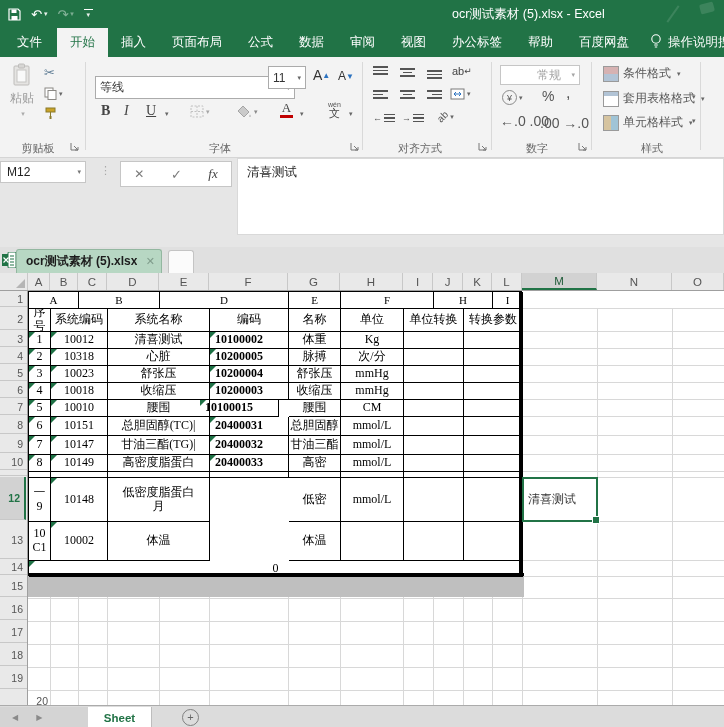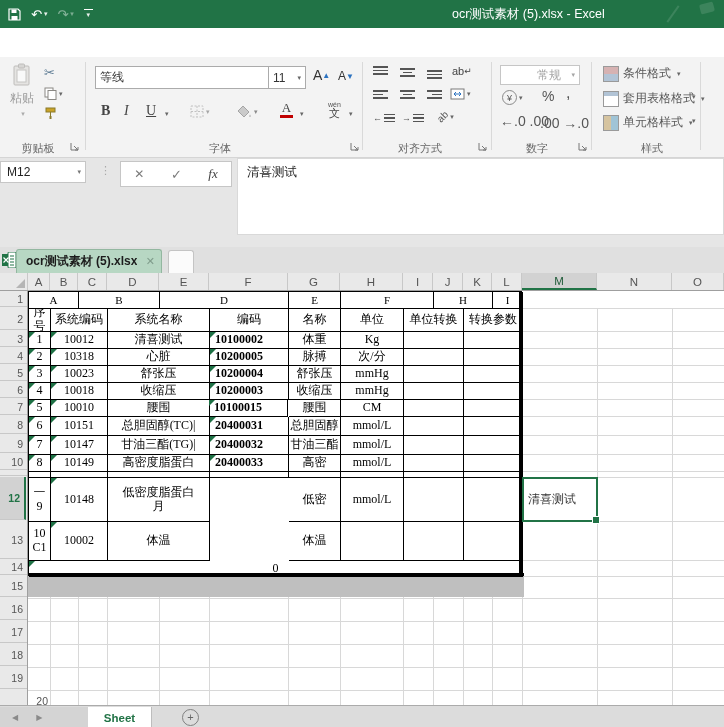--- a/index.html
+++ b/index.html
@@ -121,20 +121,33 @@
       <span class="qbtn" style="flex-direction:column;gap:1px;">
         <span style="display:block;width:9px;height:1.5px;background:#fff;"></span>
           <span class="qchev">▾</span>
       </span>
     </div>
     <div id="win-title">ocr测试素材 (5).xlsx  -  Excel</div>
     <div class="doodle" style="left:672px;top:4px;width:2px;height:20px;transform:rotate(35deg);"></div>
     <div class="doodle" style="left:700px;top:3px;width:14px;height:10px;transform:rotate(-15deg);border-radius:2px;"></div>
   </div>
 
+  <div id="ribbontabs" class="abs">
+      <div class="rtab file">文件</div>
+      <div class="rtab active">开始</div>
+      <div class="rtab">插入</div>
+      <div class="rtab">页面布局</div>
+      <div class="rtab">公式</div>
+      <div class="rtab">数据</div>
+      <div class="rtab">审阅</div>
+      <div class="rtab">视图</div>
+      <div class="rtab">办公标签</div>
+      <div class="rtab">帮助</div>
+      <div class="rtab">百度网盘</div>
+    </div>
   <div id="tellme">
     <span>
       <svg width="12" height="16" viewBox="0 0 12 16">
           <circle cx="6" cy="6" r="4.2" fill="none" stroke="#fff" stroke-width="1.1"></circle>
           <path d="M4.2 12h3.6M4.8 14h2.4" stroke="#fff" stroke-width="1.1"></path>
         </svg>
     </span>
     <span>操作说明搜索</span>
   </div>
 
@@ -166,21 +179,21 @@
     </span>
     <div class="glabel" style="left:6px;width:64px;">剪贴板</div>
     <span class="launcher" style="left:70px;">
       <svg width="9" height="9" viewBox="0 0 9 9">
           <path d="M1 1v7h7" fill="none" stroke="#777"></path>
           <path d="M4 4l4 4M8 5v3h-3" fill="none" stroke="#777"></path>
         </svg>
     </span>
     <div class="gsep" style="left:85px;"></div>
 
-    <div class="combo" style="left:95px;top:9px;width:200px;height:23px;">
+    <div class="combo" style="left:95px;top:19px;width:200px;height:23px;">
       <span>等线</span>
       <span class="chev">▾</span>
     </div>
     <div class="combo" style="left:268px;top:9px;width:38px;height:23px;">
       <span>11</span>
       <span class="chev">▾</span>
     </div>
     <span class="ribbtn" style="left:313px;top:10px;font-size:14px;color:#333;">A<span style="font-size:8px;color:#2b72c0;vertical-align:top;">▲</span></span>
     <span class="ribbtn" style="left:338px;top:12px;font-size:12px;color:#333;">A<span style="font-size:8px;color:#2b72c0;vertical-align:top;">▼</span></span>
     <span class="ribbtn" style="left:101px;top:46px;font-weight:bold;font-size:14px;font-family:'Liberation Serif',serif;">B</span>
@@ -499,21 +512,21 @@
         <div class="tc" style="left: 22px; top: 91px; width: 57px; height: 17px;">10018<i class="err"></i></div>
         <div class="tc" style="left: 79px; top: 91px; width: 102px; height: 17px;">收缩压</div>
         <div class="tc left" style="left: 181px; top: 91px; width: 79px; height: 17px;">10200003<i class="err"></i></div>
         <div class="tc" style="left: 260px; top: 91px; width: 52px; height: 17px;">收缩压</div>
         <div class="tc" style="left: 312px; top: 91px; width: 63px; height: 17px;">mmHg</div>
         <div class="tc" style="left: 375px; top: 91px; width: 60px; height: 17px;"></div>
         <div class="tc" style="left: 435px; top: 91px; width: 59px; height: 17px;"></div>
         <div class="tc" style="left: 0px; top: 108px; width: 22px; height: 17px;">5<i class="err"></i></div>
         <div class="tc" style="left: 22px; top: 108px; width: 57px; height: 17px;">10010<i class="err"></i></div>
         <div class="tc" style="left: 79px; top: 108px; width: 102px; height: 17px;">腰围</div>
-        <div class="tc left" style="left: 180px; top: 108px; width: 79px; height: 17px; text-align: center;">10100015<i class="err"></i></div>
+        <div class="tc left" style="left: 171px; top: 108px; width: 79px; height: 17px; text-align: center;">10100015<i class="err"></i></div>
         <div class="tc" style="left: 260px; top: 108px; width: 52px; height: 17px;">腰围</div>
         <div class="tc" style="left: 312px; top: 108px; width: 63px; height: 17px;">CM</div>
         <div class="tc" style="left: 375px; top: 108px; width: 60px; height: 17px;"></div>
         <div class="tc" style="left: 435px; top: 108px; width: 59px; height: 17px;"></div>
         <div class="tc" style="left: 0px; top: 125px; width: 22px; height: 19px;">6<i class="err"></i></div>
         <div class="tc" style="left: 22px; top: 125px; width: 57px; height: 19px;">10151<i class="err"></i></div>
         <div class="tc" style="left: 79px; top: 125px; width: 102px; height: 19px;">总胆固醇(TC)|</div>
         <div class="tc left" style="left: 181px; top: 125px; width: 79px; height: 19px;">20400031<i class="err"></i></div>
         <div class="tc" style="left: 260px; top: 125px; width: 52px; height: 19px;">总胆固醇</div>
         <div class="tc" style="left: 312px; top: 125px; width: 63px; height: 19px;">mmol/L</div>

